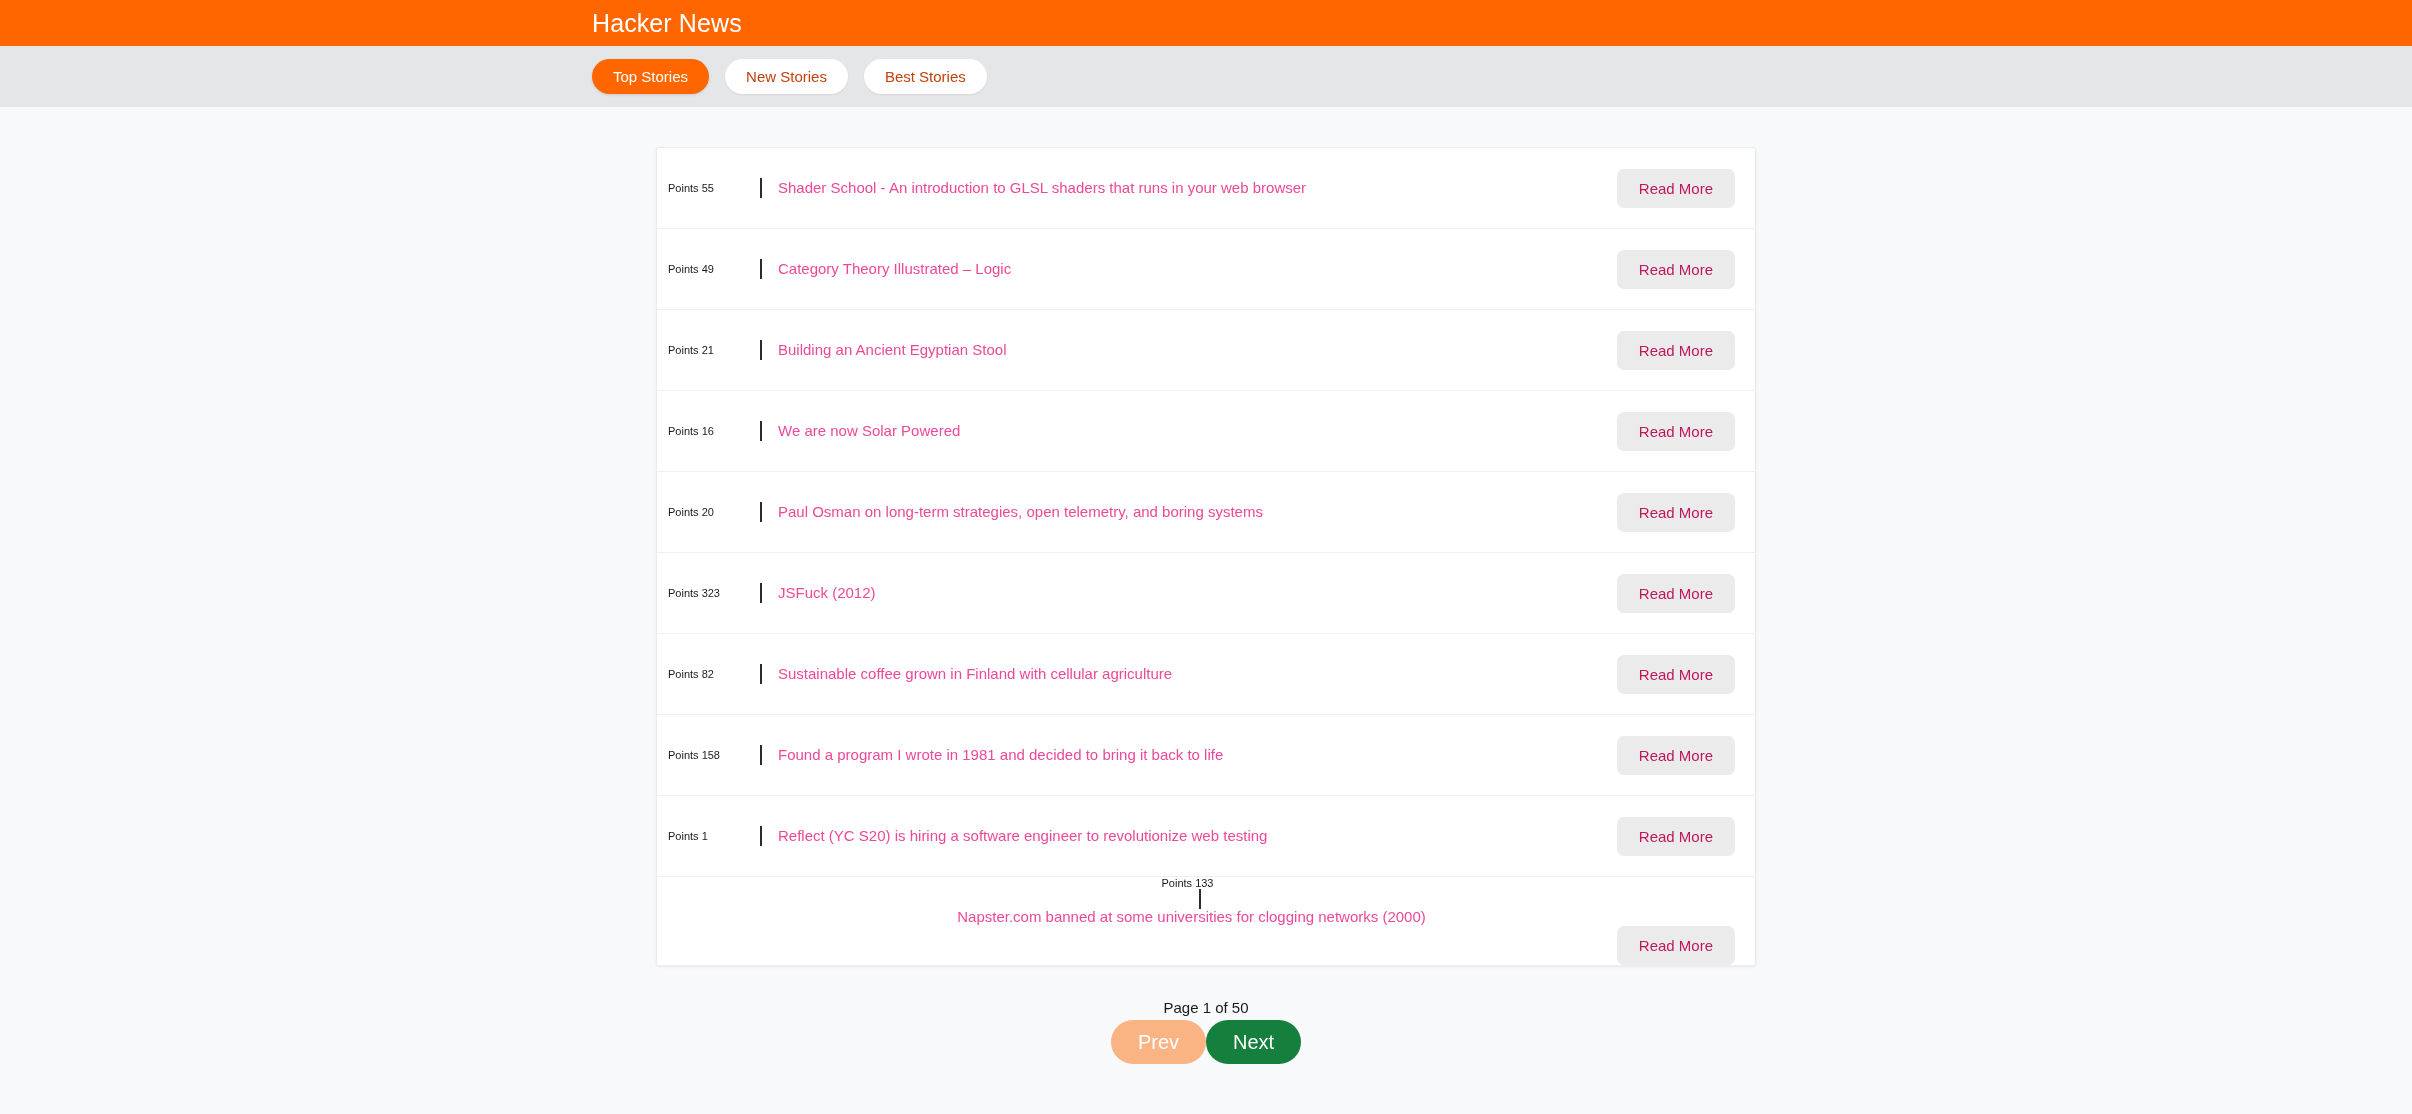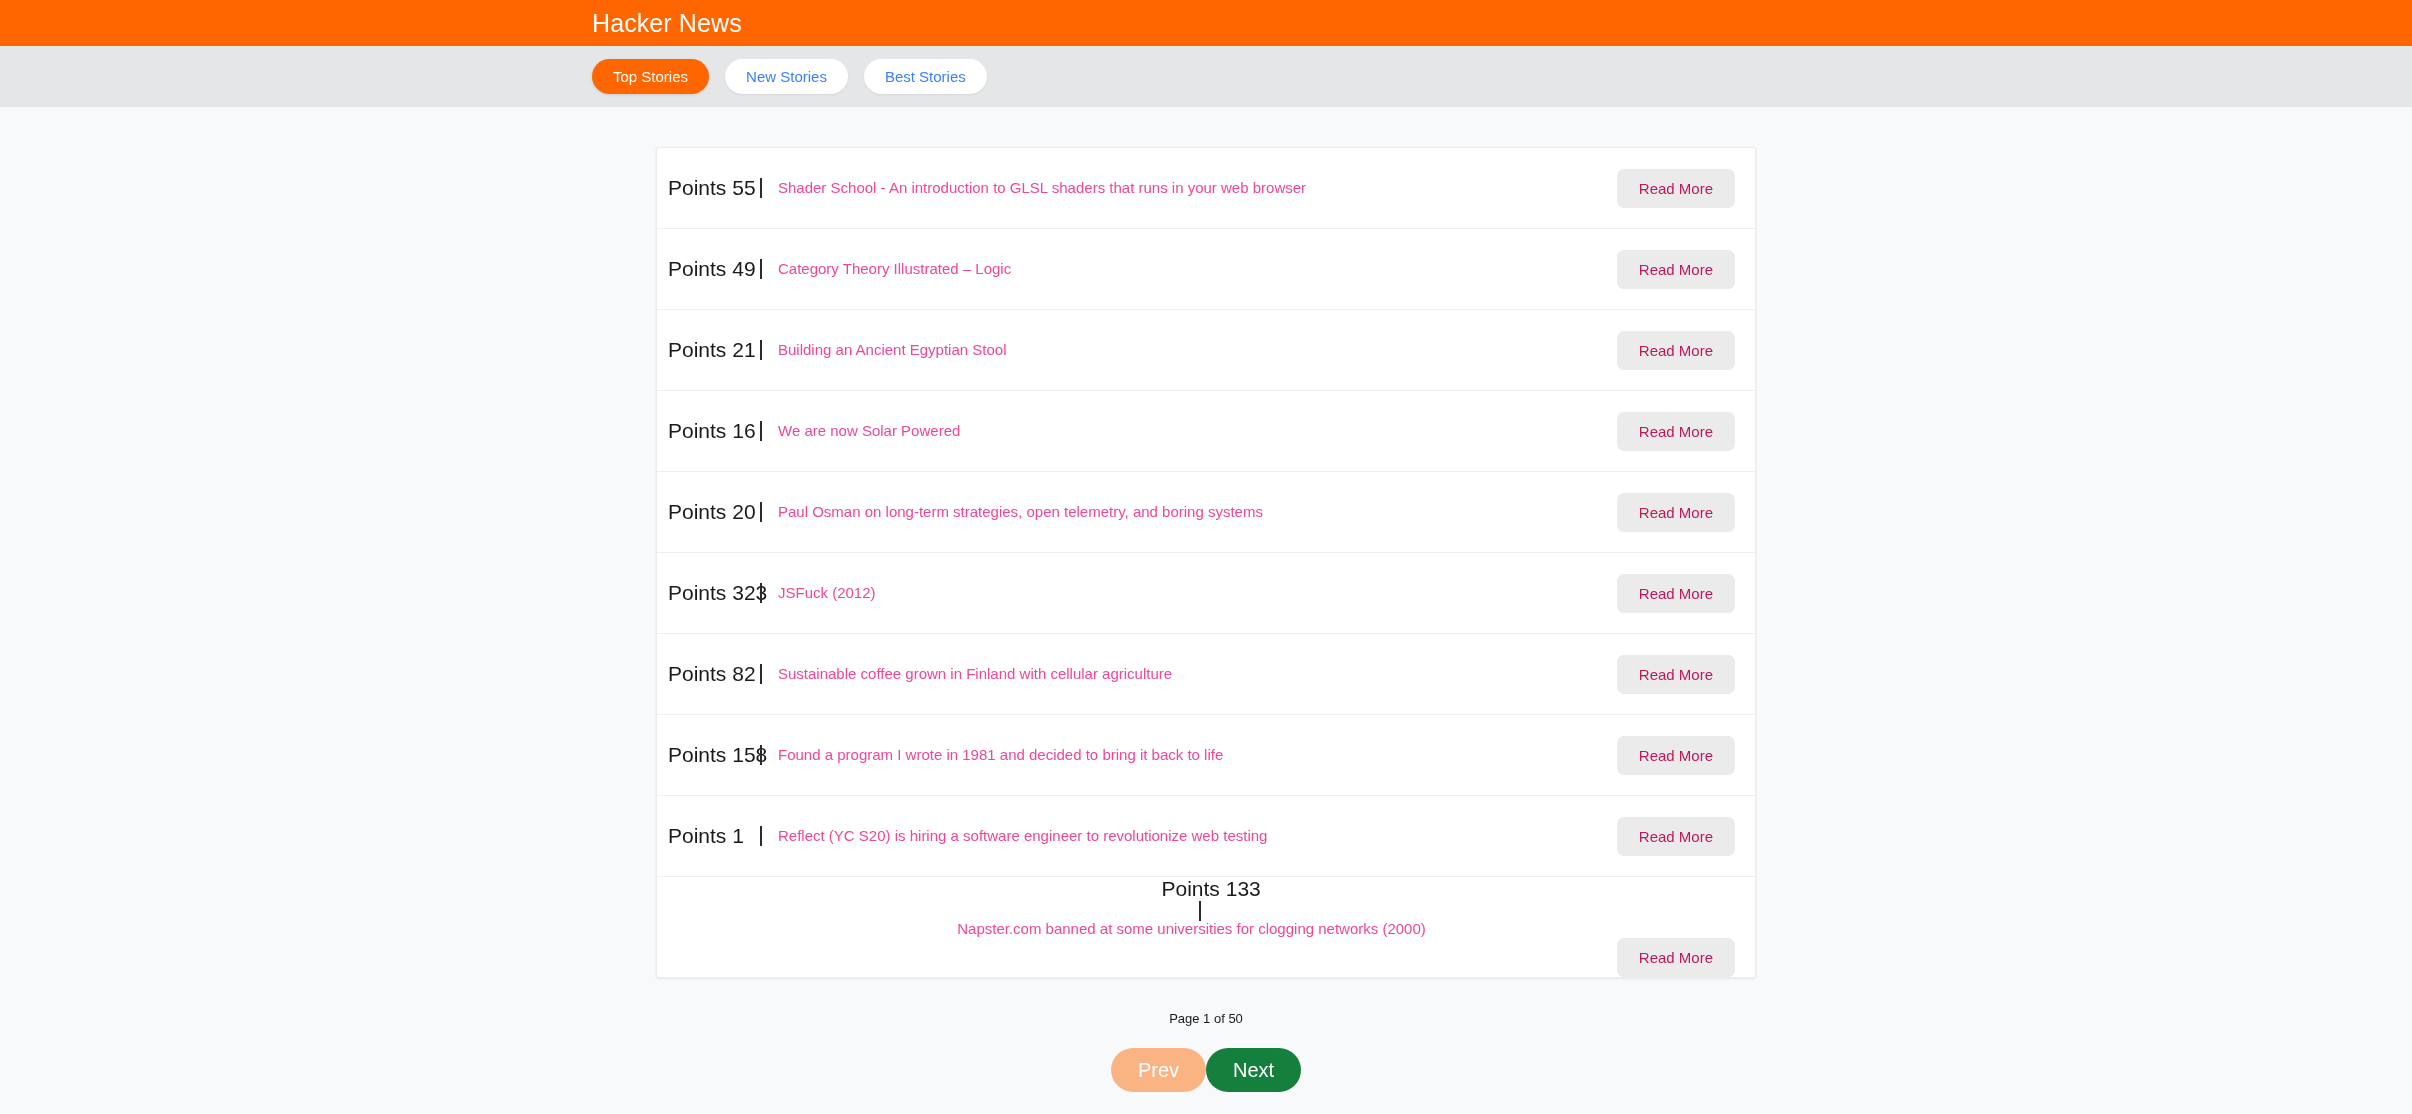--- a/index.html
+++ b/index.html
@@ -39,21 +39,21 @@
   .tab {
     border: none;
     outline: none;
     border-radius: 999px;
     font-family: "Liberation Sans", sans-serif;
     font-size: 15px;
     line-height: 1;
     padding: 10px 21px;
     cursor: pointer;
     background: #ffffff;
-    color: #3b82f6;
+    color: #c2410c;
     box-shadow: 0 1px 2px rgba(0,0,0,0.07);
   }
   .tab.active {
     background: #ff6600;
     color: #ffffff;
     box-shadow: 0 1px 3px rgba(0,0,0,0.12);
   }
 
   
   .main {
@@ -77,21 +77,21 @@
   .story-row {
     display: flex;
     align-items: center;
     min-height: 81px;
     padding: 0 20px 0 11px;
     border-bottom: 1px solid #efefef;
   }
   .story-row:last-child { border-bottom: none; flex-direction: column; }
 
   .points {
-    font-size: 21px;
+    font-size: 11px;
     color: #1a1a1a;
     white-space: nowrap;
     width: 80px;
     text-align: left;
     flex: none;
   }
 
   .divider {
     width: 2px;
     height: 20px;
@@ -126,23 +126,23 @@
   }
 
   
   .pagination {
     margin-top: 33px;
     display: flex;
     flex-direction: column;
     align-items: center;
   }
   .page-indicator {
-    font-size: 13px;
+    font-size: 15px;
     color: #1a1a1a;
-    margin-bottom: 22px;
+    margin-bottom: 4px;
   }
   .page-buttons {
     display: flex;
     gap: 0;
   }
   .page-btn {
     border: none;
     outline: none;
     font-family: "Liberation Sans", sans-serif;
     font-size: 20px;

